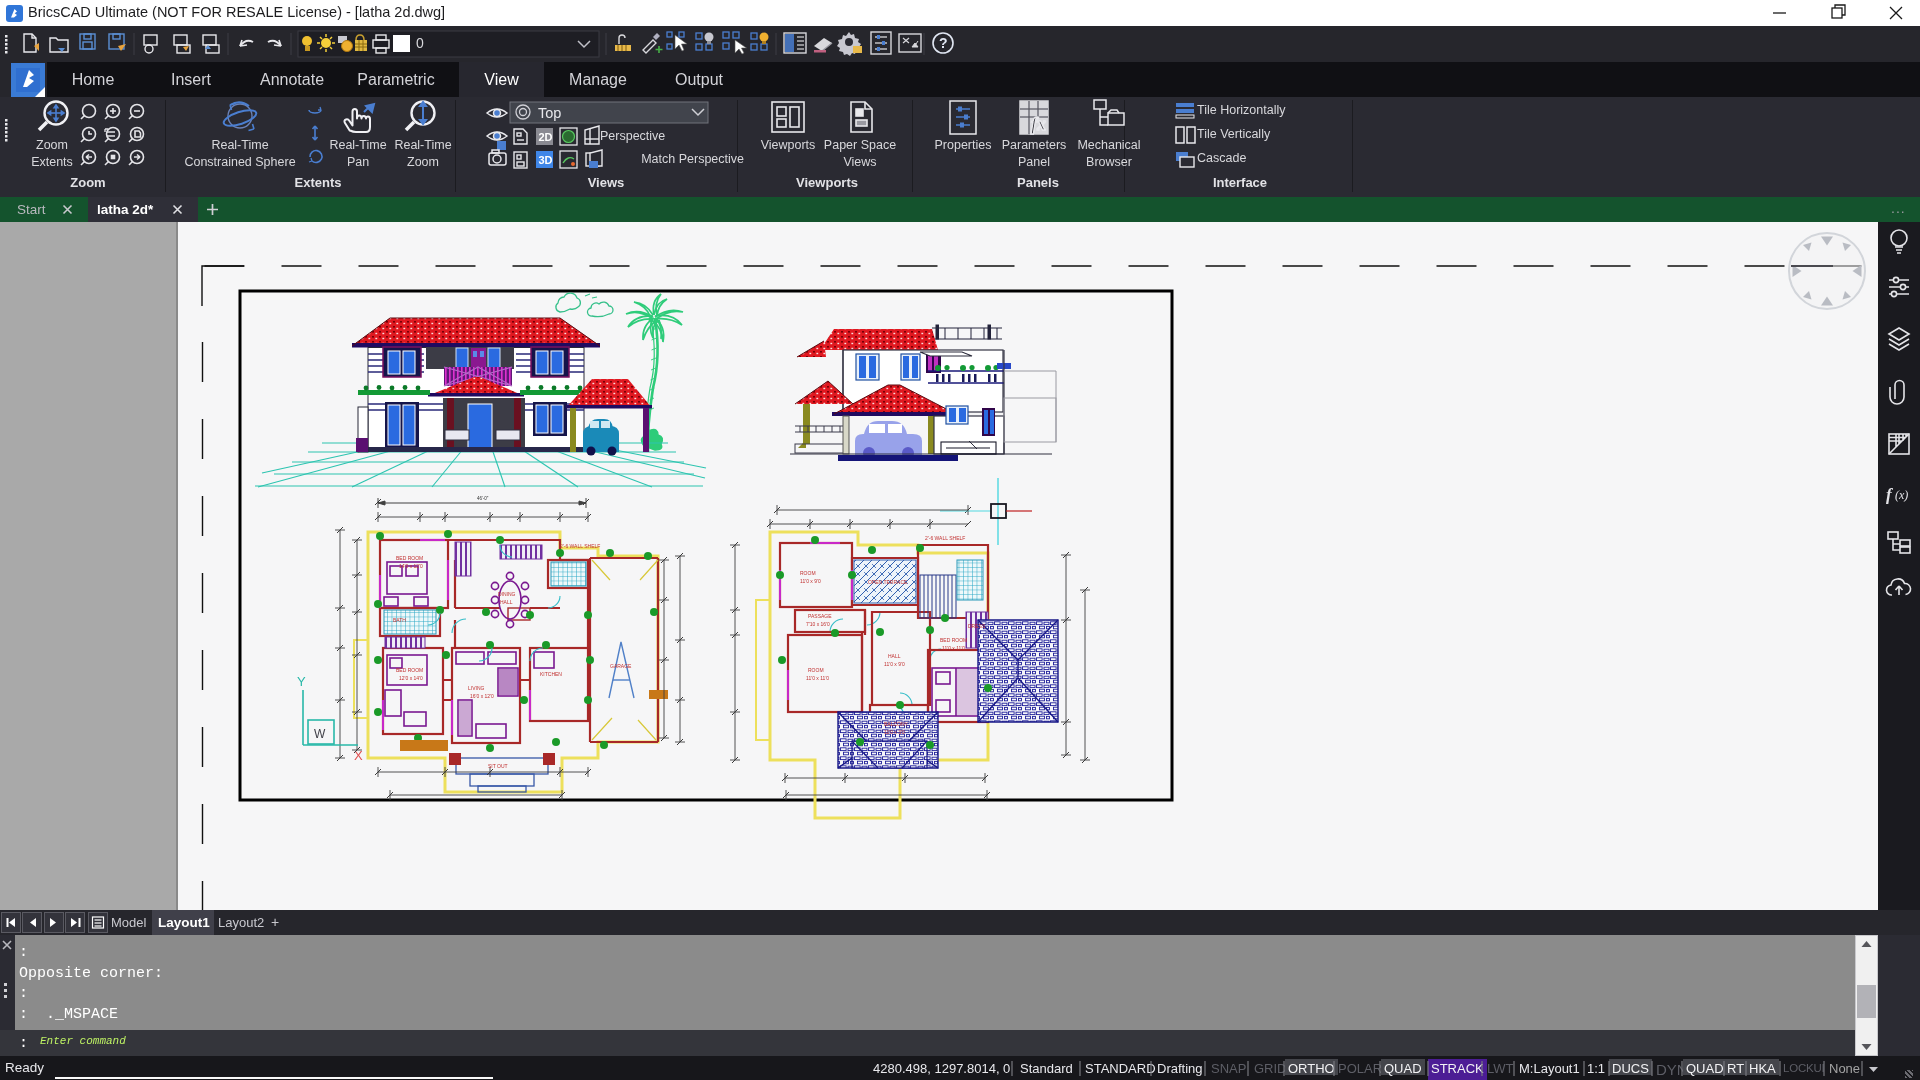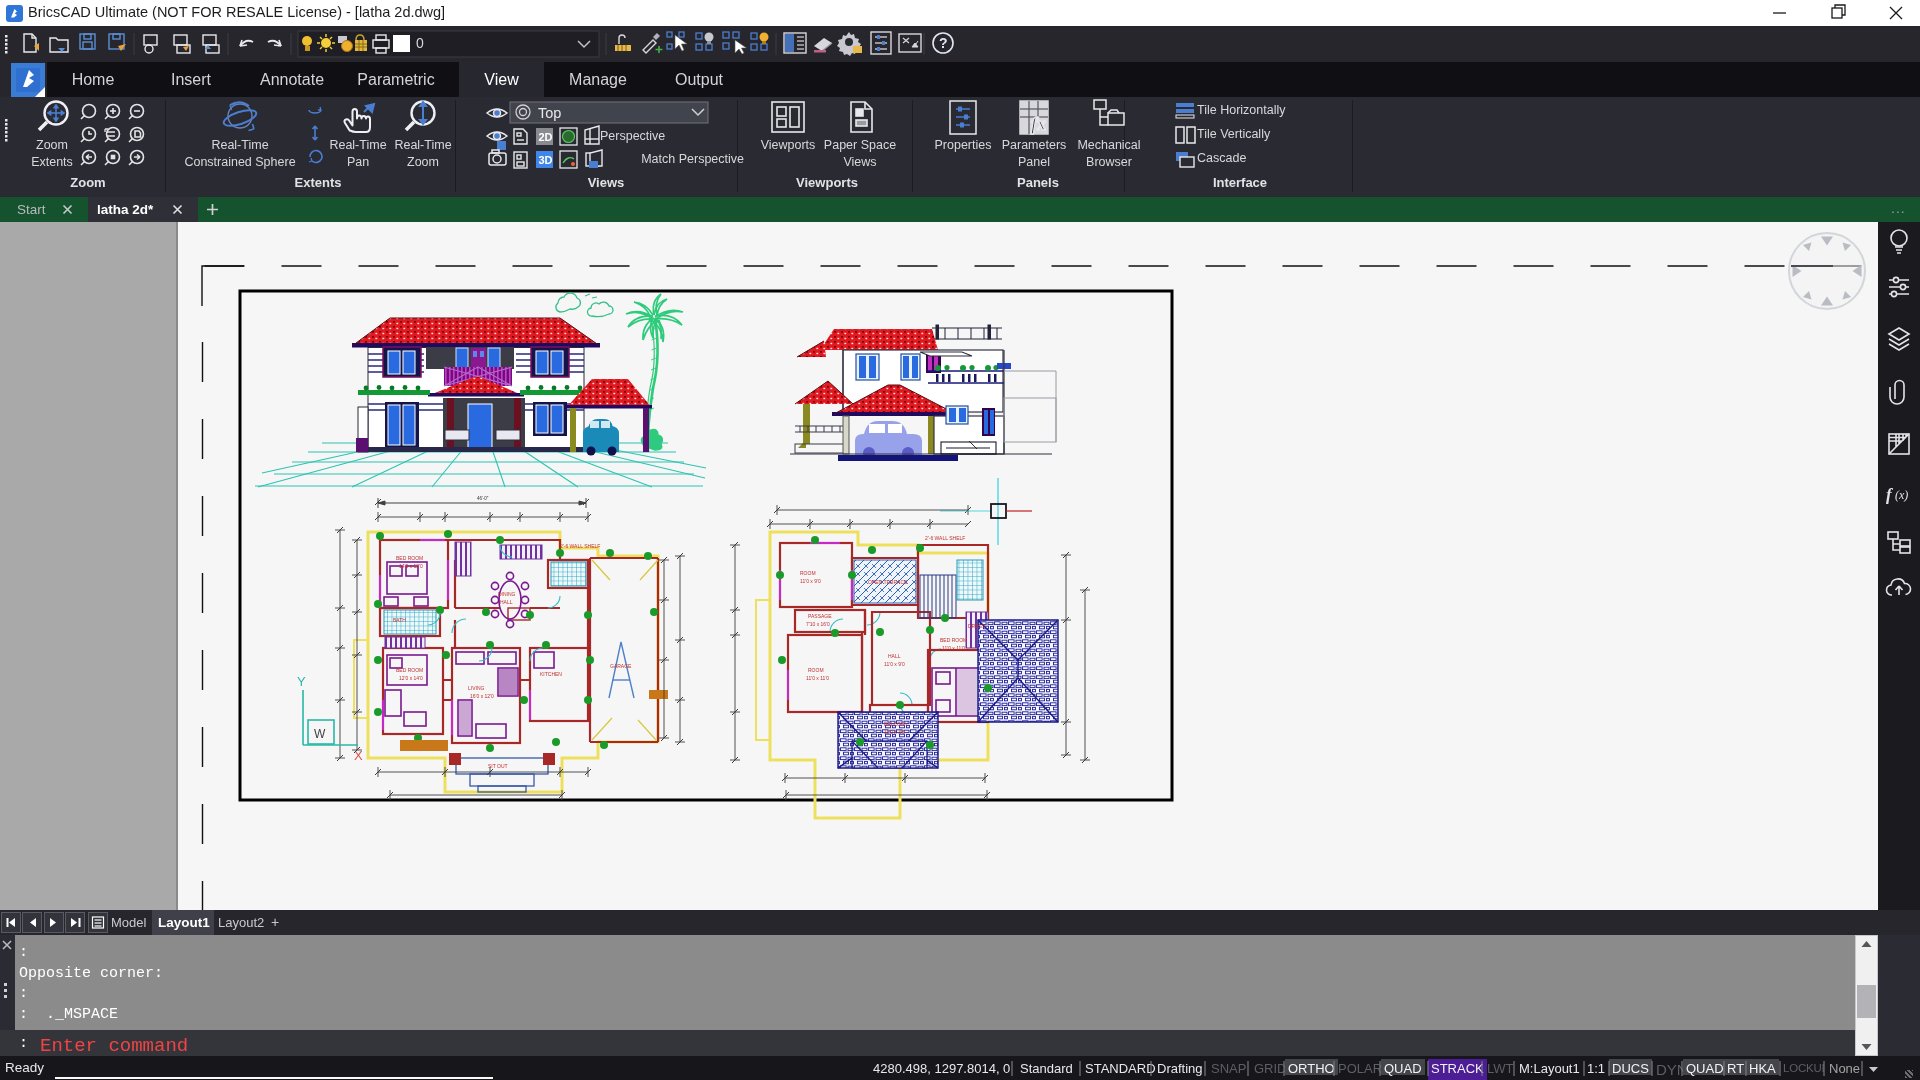--- a/index.html
+++ b/index.html
@@ -1318,21 +1318,21 @@
   <div class="abs" style="left:0;top:95px;width:1855px;height:26px;background:#34353b"></div>
   <svg class="abs" style="left:1px;top:4px" width="12" height="12" viewBox="0 0 12 12">
       <path d="M2 2 L10 10 M10 2 L2 10" stroke="#b9b9bf" stroke-width="1.6"></path>
     </svg>
   <div class="abs" style="left:4px;top:48px;width:3px;height:16px;background:repeating-linear-gradient(#d0d0d5 0 3px, transparent 3px 6px)"></div>
   <div class="mono abs" style="left:19px;top:8px;font-size:15px;color:#ffffff;line-height:20.5px;white-space:pre">:
 Opposite corner:
 :
 :  ._MSPACE</div>
   <div class="mono abs" style="left:19px;top:100px;font-size:15px;color:#fff">:</div>
-  <div class="mono abs" style="left:40px;top:100px;font-size:19px;color:#ef4444">Enter command</div>
+  <div class="mono abs" style="left:40px;top:100px;font-size:11px;font-style:italic;color:#bef264">Enter command</div>
   <div class="abs" style="left:1855px;top:0;width:23px;height:121px;background:#f0f0f0;border:1px solid #c8c8cc"></div>
   <svg class="abs" style="left:1855px;top:0" width="23" height="121" viewBox="0 0 23 121">
     <path d="M11.5 6 l-5 6 h10 z" fill="#55555a"></path>
     <path d="M11.5 115 l-5 -6 h10 z" fill="#55555a"></path>
     <rect x="2" y="50" width="19" height="33" fill="#b2b2b7"></rect>
   </svg>
 </div>
 
 <div class="abs" id="statusbar">
   <div class="abs" style="left:5px;top:4px;font-size:13.5px;color:#e8e8ec">Ready</div>

